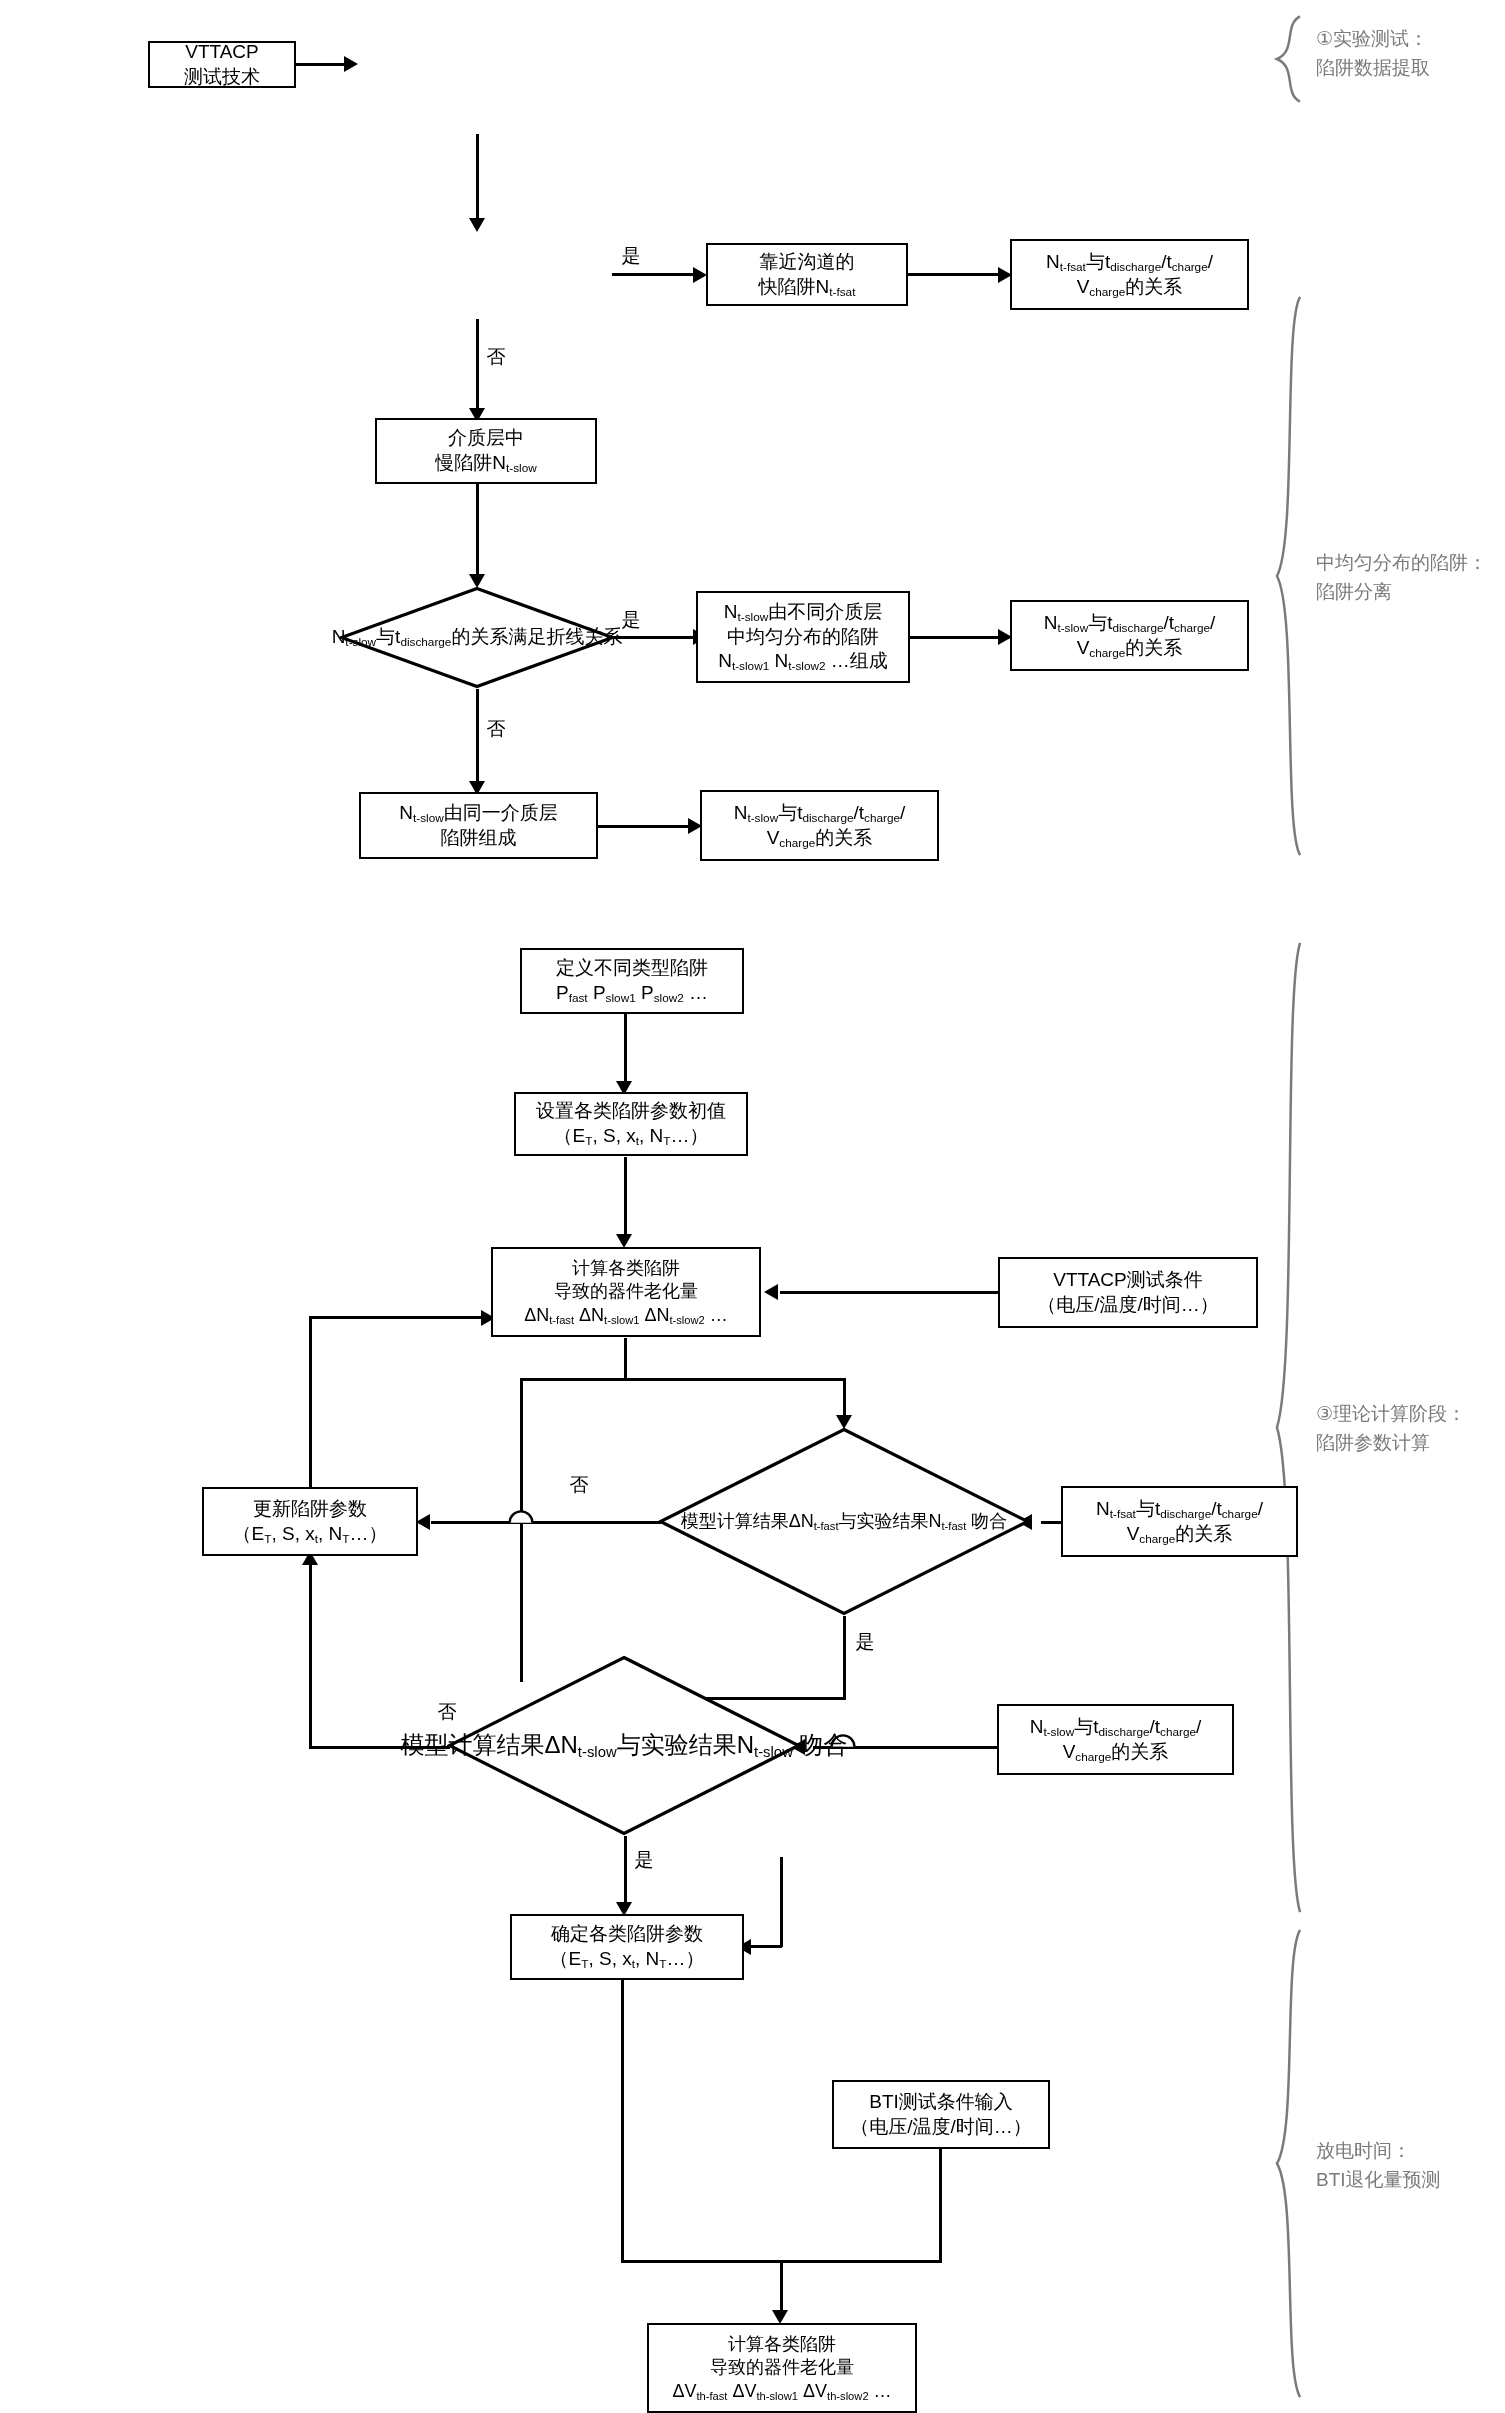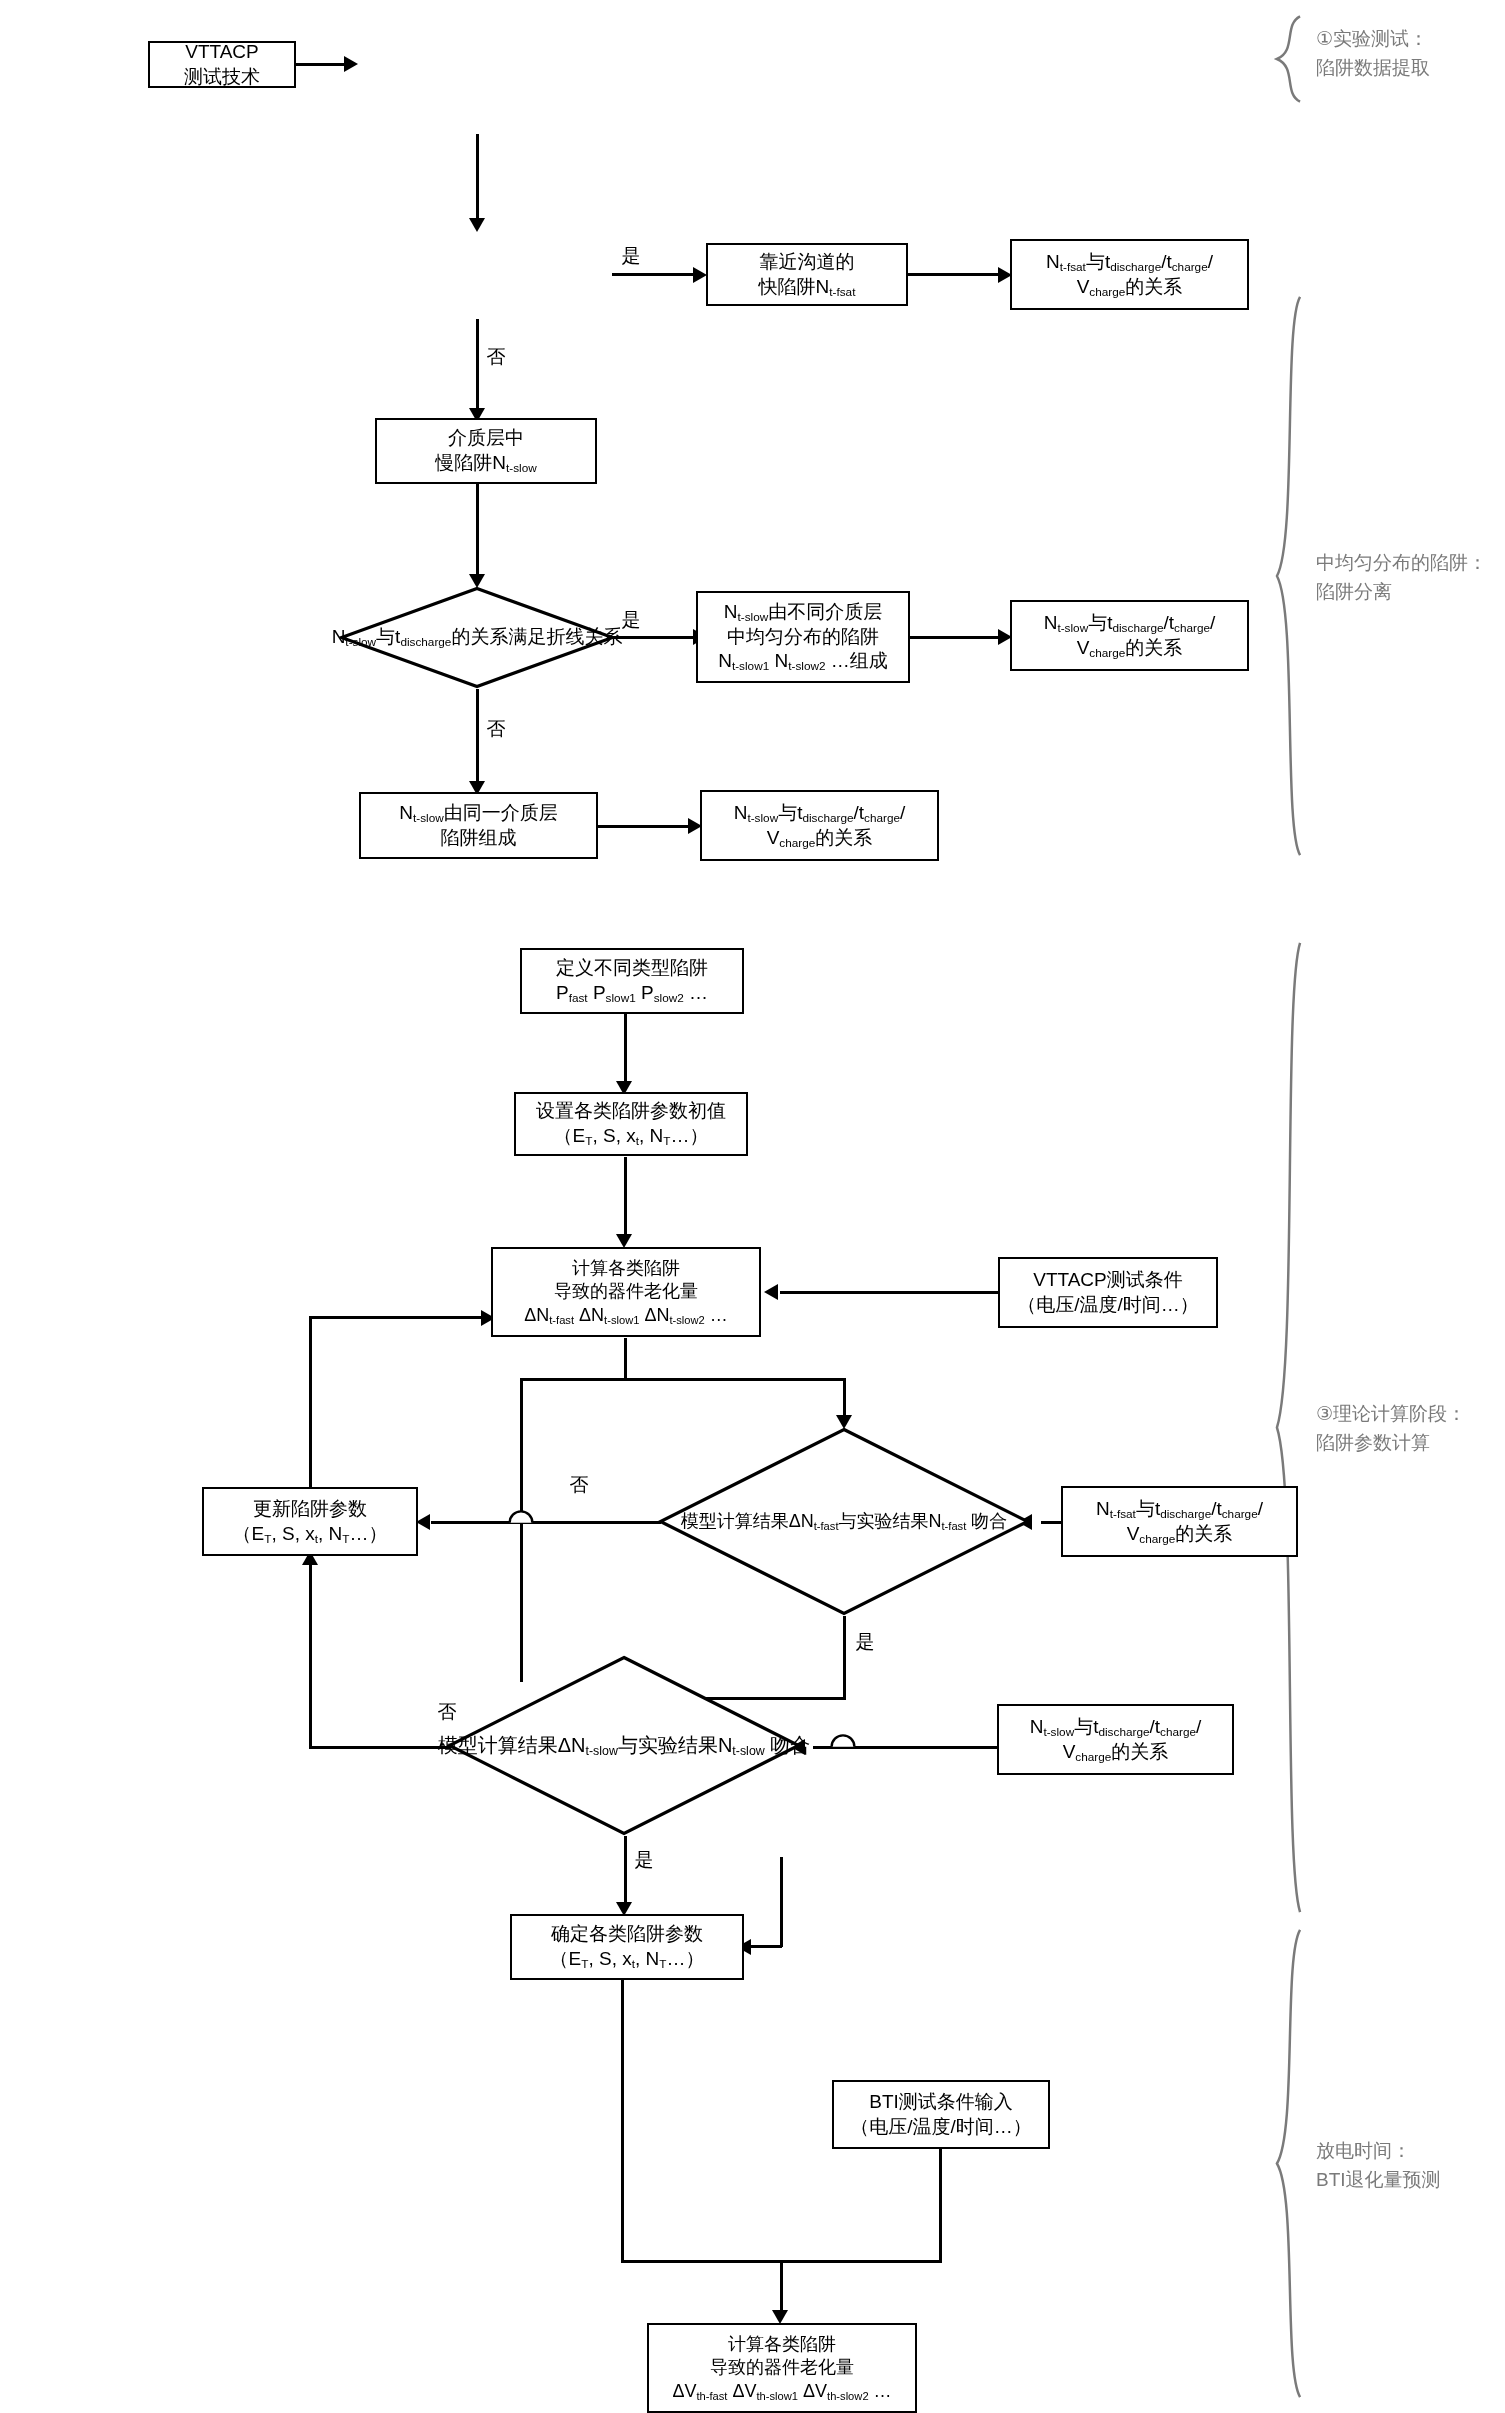--- a/index.html
+++ b/index.html
@@ -210,21 +210,21 @@
   <div class="arrow arr-down" style="left:616px;top:1234px;"></div>
 
   <div class="node" style="left:491px;top:1247px;width:270px;height:90px;font-size:18px;">
     <div>
         <span class="ln">计算各类陷阱</span>
         <span class="ln">导致的器件老化量</span>
         <span class="ln">ΔN<sub>t-fast</sub> ΔN<sub>t-slow1</sub> ΔN<sub>t-slow2</sub> …</span>
       </div>
   </div>
 
-  <div class="node" style="left:998px;top:1257px;width:220px;height:71px;">
+  <div class="node" style="left:998px;top:1257px;width:260px;height:71px;">
     <div>
         <span class="ln">VTTACP测试条件</span>
         <span class="ln">（电压/温度/时间…）</span>
       </div>
   </div>
   <div class="hline" style="left:780px;top:1291px;width:218px;"></div>
   <div class="arrow arr-left" style="left:764px;top:1284px;"></div>
 
   <div class="vline" style="left:624px;top:1338px;height:43px;"></div>
   <div class="hline" style="left:520px;top:1378px;width:106px;"></div>
@@ -275,21 +275,21 @@
   <div class="vline" style="left:843px;top:1616px;height:82px;"></div>
   <div class="blabel" style="left:854px;top:1629px;">是</div>
   <div class="hline" style="left:624px;top:1697px;width:222px;"></div>
   <div class="vline" style="left:624px;top:1697px;height:37px;"></div>
   <div class="arrow arr-down" style="left:616px;top:1727px;"></div>
 
   <div class="diamond" style="left:447px;top:1655px;width:354px;height:181px;">
     <svg class="shape" viewBox="0 0 430 220" preserveAspectRatio="none">
       <polygon points="215,3 427,110 215,217 3,110" fill="#fff" stroke="#000" stroke-width="4"></polygon>
     </svg>
-    <div class="dtext" style="font-size:20px;">
+    <div class="dtext" style="font-size:24px;">
         <span class="ln">模型计算结果ΔN<sub>t-slow</sub></span>
         <span class="ln">与实验结果N<sub>t-slow</sub> 吻合</span>
       </div>
   </div>
 
   <div class="node" style="left:997px;top:1704px;width:237px;height:71px;">
     <div>
         <span class="ln">N<sub>t-slow</sub>与t<sub>discharge</sub>/t<sub>charge</sub>/</span>
         <span class="ln">V<sub>charge</sub>的关系</span>
       </div>

